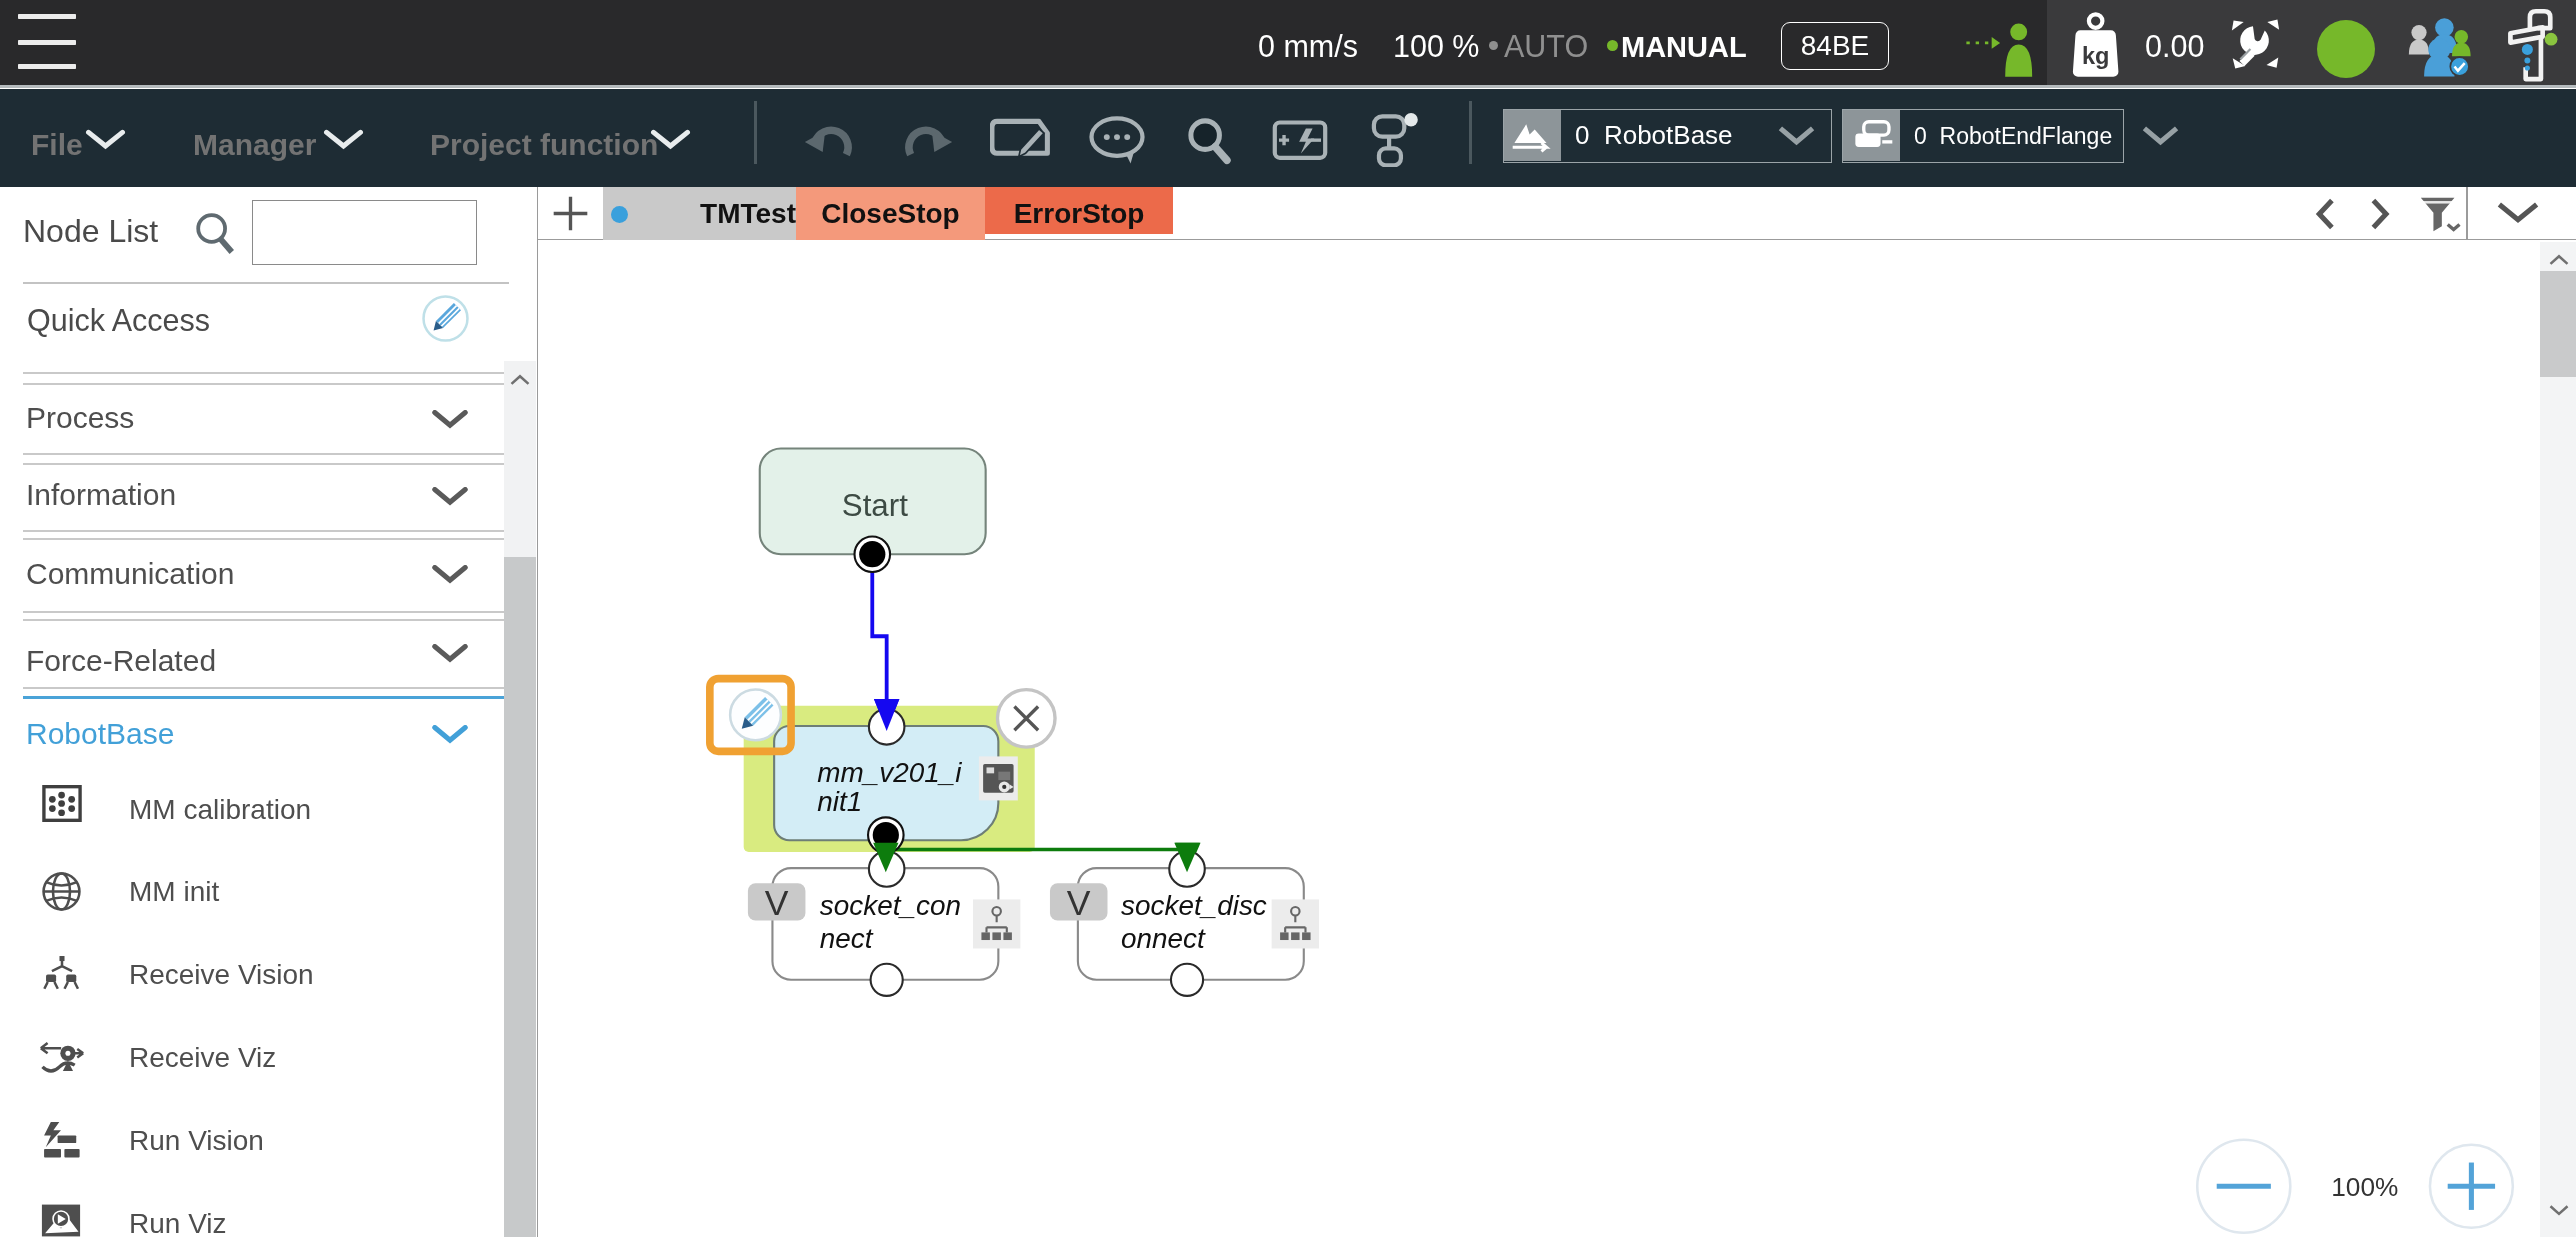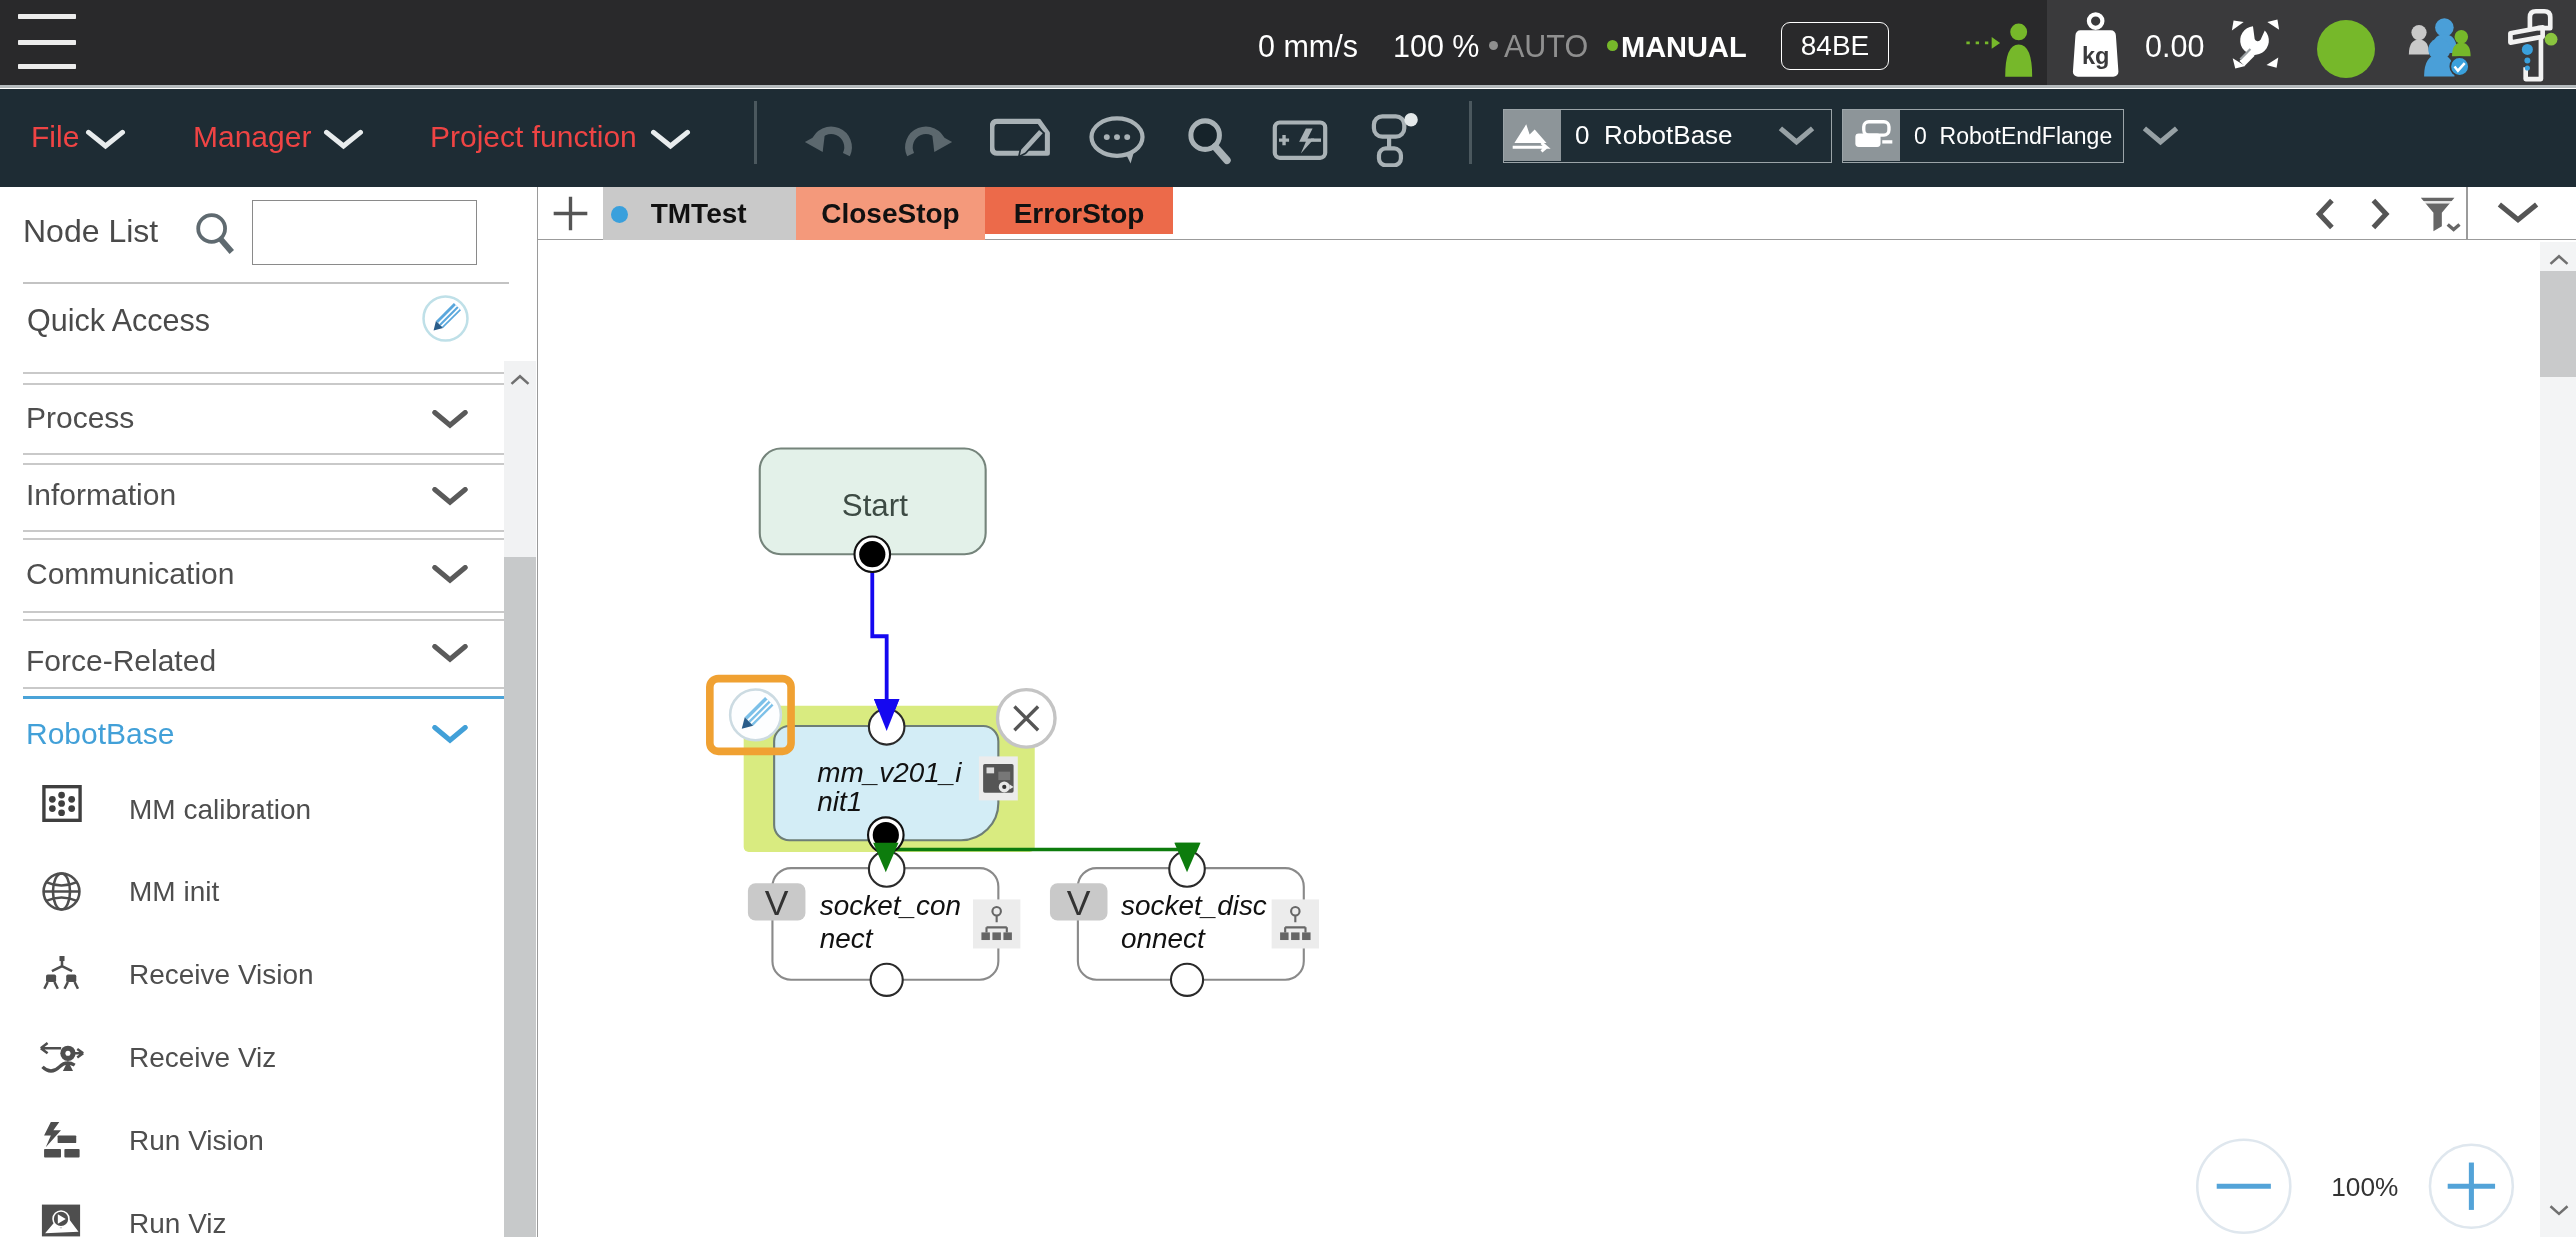--- a/index.html
+++ b/index.html
@@ -8,21 +8,21 @@
 .abs { position:absolute; }
 #bar1 { left:0; top:0; width:2576px; height:85px; background:#29292b; }
 #bar1r { left:2047px; top:0; width:529px; height:85px; background:#3a3a3c; }
 #sep1 { left:0; top:85px; width:2576px; height:3.4px; background:#b4babd; }
 #bar2 { left:0; top:89px; width:2576px; height:98px; background:#1e2c34; }
 #sidebar { left:0; top:187px; width:538px; height:1050px; background:#fff; border-right:1.7px solid #9a9a9a; }
 #canvas { left:538px; top:187px; width:2038px; height:1050px; background:#fff; }
 .hline { position:absolute; background:#c9c9c9; height:1.7px; }
 .hamb { position:absolute; left:18px; width:58px; height:5.1px; background:#ececec; border-radius:0.8px; }
 .t1 { position:absolute; top:29px; color:#fff; font-size:30.5px; white-space:nowrap; }
-.t2 { position:absolute; top:120px; color:#ef4444; font-size:30px; white-space:nowrap; }
+.t2 { position:absolute; top:128px; color:#737373; font-size:30px; white-space:nowrap;font-weight:bold; }
 .chev { position:absolute; }
 .tabtxt { font-weight:bold; font-size:28px; color:#111; }
 </style>
 </head>
 <body>
 <div class="abs" id="bar1"></div>
 <div class="abs" id="bar1r"></div>
 <div class="abs" id="sep1"></div>
 <div class="abs" id="bar2"></div>
 <div class="abs" id="sidebar"></div>
@@ -271,21 +271,21 @@
 <div class="abs" style="left:504px; top:361px; width:32px; height:876px; background:#f1f2f3"></div>
 <svg class="abs" style="left:508px; top:372px" width="24" height="17" viewBox="0 0 28 20">
     <path d="M4 14 l10 -9 10 9" stroke="#707070" stroke-width="3" fill="none"></path>
   </svg>
 <div class="abs" style="left:504px; top:557px; width:32px; height:680px; background:#c7c9ca"></div>
 
 <div class="abs" style="left:538px; top:187px; width:2038px; height:53px; background:#fff; border-bottom:1.7px solid #9b9b9b"></div>
 <svg class="abs" style="left:552px; top:195px" width="37" height="37" viewBox="0 0 44 44">
     <path d="M22 2 v40 M2 22 h40" stroke="#555" stroke-width="4"></path>
   </svg>
-<div class="abs" style="left:603px; top:187px; width:193px; height:53px; background:#c9c9c9; text-align:center">
+<div class="abs" style="left:603px; top:187px; width:193px; height:53px; background:#c9c9c9; text-align:right">
   <span class="abs" style="left:7.6px; top:18.6px; width:17px; height:17px; border-radius:50%; background:#3aa0dc"></span>
   <span class="tabtxt" style="line-height:53px; margin-left:-1.7px">TMTest</span>
 </div>
 <div class="abs" style="left:796px; top:187px; width:189px; height:53px; background:#f4997b; text-align:center">
   <span class="tabtxt" style="line-height:53px">CloseStop</span>
 </div>
 <div class="abs" style="left:985px; top:187px; width:188px; height:47px; background:#ec6a4a; text-align:center">
   <span class="tabtxt" style="line-height:53px">ErrorStop</span>
 </div>
 <svg class="abs" style="left:2315px; top:198px" width="20.3" height="32" viewBox="0 0 24 38">

